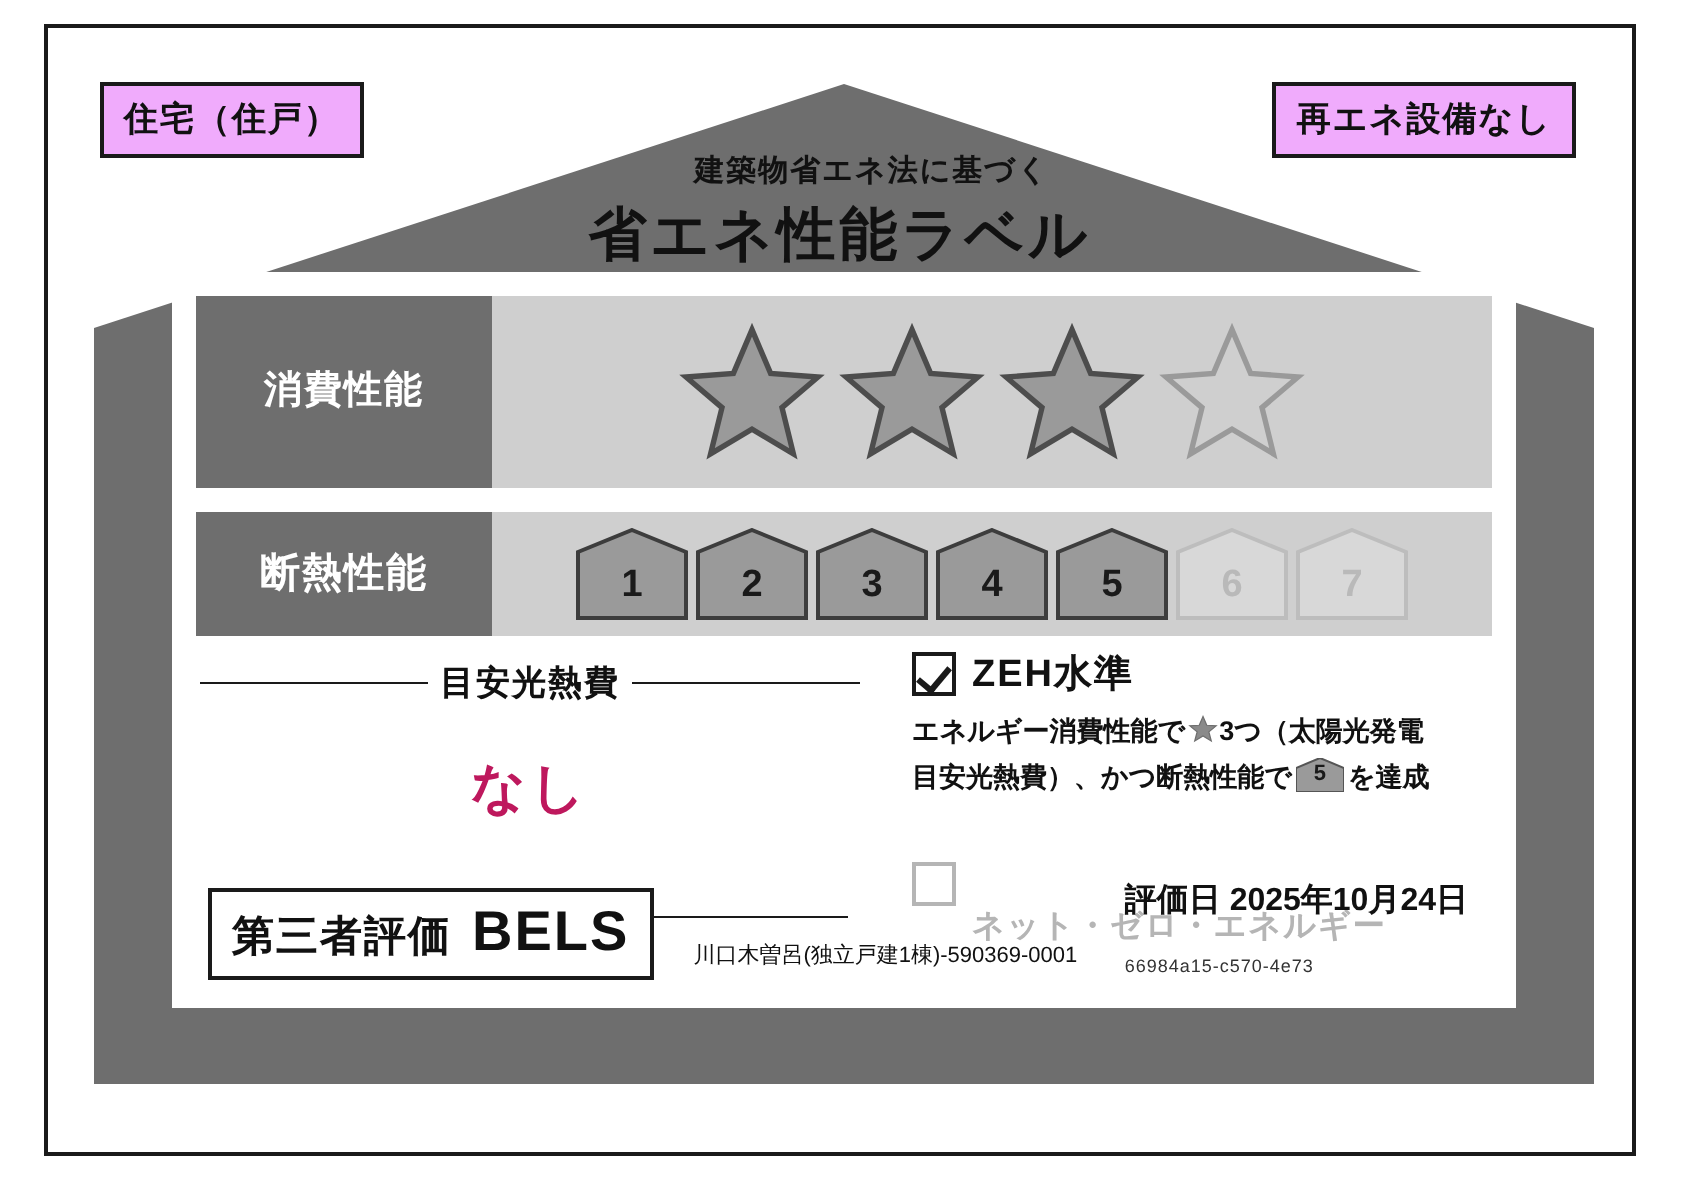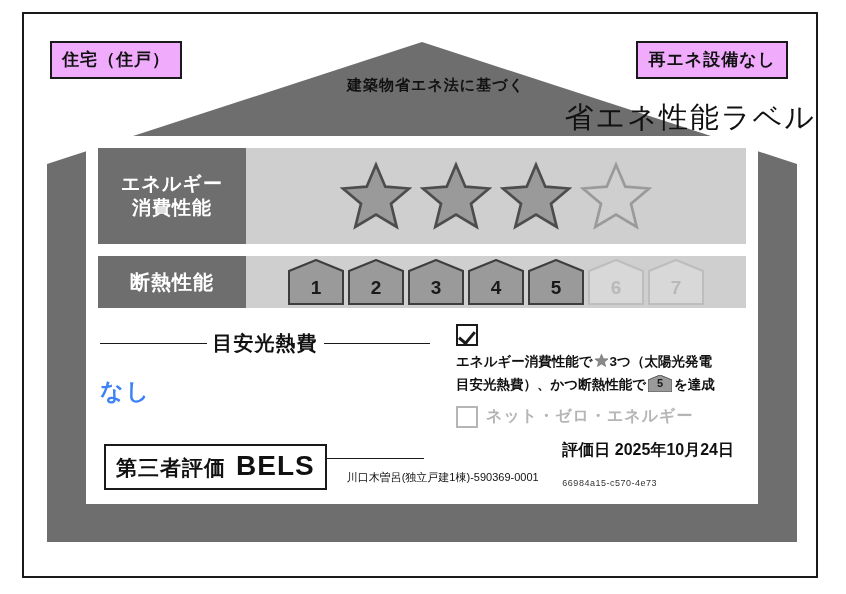--- a/index.html
+++ b/index.html
@@ -43,21 +43,21 @@
     left:0;right:0;top:62px;
     text-align:center;
     z-index:4;
   }
   .title-sub{
     font-size:15px;font-weight:bold;color:#111;letter-spacing:1px;
     margin-bottom:3px;
     padding-left:32px;
   }
   .title-main{
-    font-size:29px;font-weight:normal;color:#111;letter-spacing:2px;text-align:right;
+    font-size:29px;font-weight:bold;color:#111;letter-spacing:2px;
   }
 
   .white-panel{
     position:absolute;
     left:62px;top:122px;
     width:672px;height:368px;
     background:#ffffff;
     z-index:3;
   }
 
@@ -84,21 +84,21 @@
   .row-value{
     flex:1;
     background:#cfcfcf;
     display:flex;
     align-items:center;
     justify-content:center;
     gap:6px;
   }
   .star{display:block;}
 
-  #insul-row{left:12px;top:120px;width:648px;height:52px;}
+  #insul-row{left:12px;top:120px;width:648px;height:62px;}
   #insul-row .row-label{font-size:20px;}
   #insul-row .row-value{gap:4px;padding:0 8px;}
   .grade{
     position:relative;
     width:56px;height:46px;
     display:flex;align-items:flex-end;justify-content:center;
   }
   .grade svg{position:absolute;left:0;top:0;}
   .grade span{
     position:relative;
@@ -109,26 +109,26 @@
   .grade.off span{color:#b9b9b9;}
 
   
   .cost-head{
     position:absolute;
     left:14px;top:194px;
     width:330px;
     display:flex;align-items:center;gap:6px;
   }
   .cost-head .line{flex:1;height:1px;background:#1a1a1a;}
-  .cost-head .txt{font-size:20px;font-weight:bold;color:#111;letter-spacing:1px;}
+  .cost-head .txt{font-size:17px;font-weight:bold;color:#111;letter-spacing:1px;}
   .cost-value{
     position:absolute;
     left:14px;top:240px;width:330px;
-    text-align:left;
-    font-size:23px;font-weight:bold;color:#3b82f6;letter-spacing:2px;
+    text-align:center;
+    font-size:27px;font-weight:bold;color:#be185d;letter-spacing:2px;
   }
   .cost-rule{
     position:absolute;
     left:22px;top:322px;width:316px;height:1px;background:#1a1a1a;
   }
 
   
   .zeh-block{position:absolute;left:370px;top:188px;width:290px;}
   .zeh-title{display:flex;align-items:center;gap:8px;}
   .checkbox{
@@ -149,21 +149,21 @@
   .inline-grade{
     display:inline-block;vertical-align:-3px;
     width:24px;height:17px;position:relative;margin:0 2px;
   }
   .inline-grade svg{position:absolute;left:0;top:0;}
   .inline-grade b{
     position:absolute;left:0;right:0;bottom:0;text-align:center;
     font-size:11px;color:#1a1a1a;
   }
   .nze-row{margin-top:10px;display:flex;align-items:center;gap:8px;}
-  .nze-label{font-size:16px;font-weight:bold;color:#b5b5b5;letter-spacing:1px;}
+  .nze-label{font-size:16px;font-weight:bold;color:#b5b5b5;letter-spacing:1px;margin-top:43px;}
 
   
   .bels-wrap{
     position:absolute;left:18px;bottom:14px;
     display:flex;align-items:flex-end;gap:20px;
   }
   .bels-box{
     border:2px solid #1a1a1a;background:#fff;
     padding:4px 10px 6px 10px;
     display:flex;align-items:baseline;gap:10px;
@@ -192,21 +192,20 @@
 
   <div class="title-wrap">
     <div class="title-sub">建築物省エネ法に基づく</div>
     <div class="title-main">省エネ性能ラベル</div>
   </div>
 
   <div class="white-panel">
 
     <div class="row" id="energy-row">
       <div class="row-label">
-        <span>エネルギー</span>
         <span>消費性能</span>
       </div>
       <div class="row-value" id="energy-stars">
           <svg width="74" height="72" viewBox="0 0 24 24" class="star">
             <polygon points="12,1.6 15.1,8.9 23,9.5 17,14.6 18.9,22.3 12,18.2 5.1,22.3 7,14.6 1,9.5 8.9,8.9" fill="#9a9a9a" stroke="#4d4d4d" stroke-width="0.9"></polygon>
           </svg>
           <svg width="74" height="72" viewBox="0 0 24 24" class="star">
             <polygon points="12,1.6 15.1,8.9 23,9.5 17,14.6 18.9,22.3 12,18.2 5.1,22.3 7,14.6 1,9.5 8.9,8.9" fill="#9a9a9a" stroke="#4d4d4d" stroke-width="0.9"></polygon>
           </svg>
           <svg width="74" height="72" viewBox="0 0 24 24" class="star">
@@ -270,20 +269,21 @@
       <div class="line"></div>
       <div class="txt">目安光熱費</div>
       <div class="line"></div>
     </div>
     <div class="cost-value">なし</div>
     <div class="cost-rule"></div>
 
     <div class="zeh-block">
       <div class="zeh-title">
         <div class="checkbox on"></div>
+        <div class="zeh-label">ZEH水準</div>
       </div>
       <div class="zeh-desc">
         <span>エネルギー消費性能で</span><span class="inline-star"><svg width="15" height="15" viewBox="0 0 24 24">
               <polygon points="12,2 15,9 22.5,9.5 16.7,14.3 18.6,21.6 12,17.5 5.4,21.6 7.3,14.3 1.5,9.5 9,9" fill="#8a8a8a" stroke="#6e6e6e" stroke-width="1"></polygon>
             </svg></span><span>3つ（太陽光発電</span><br>
         <span>目安光熱費）、かつ断熱性能で</span><span class="inline-grade"><svg width="24" height="17" viewBox="0 0 24 17">
               <polygon points="12,0 24,5 24,17 0,17 0,5" fill="#9a9a9a" stroke="#555" stroke-width="1"></polygon>
             </svg><b>5</b></span><span>を達成</span>
       </div>
       <div class="nze-row">

